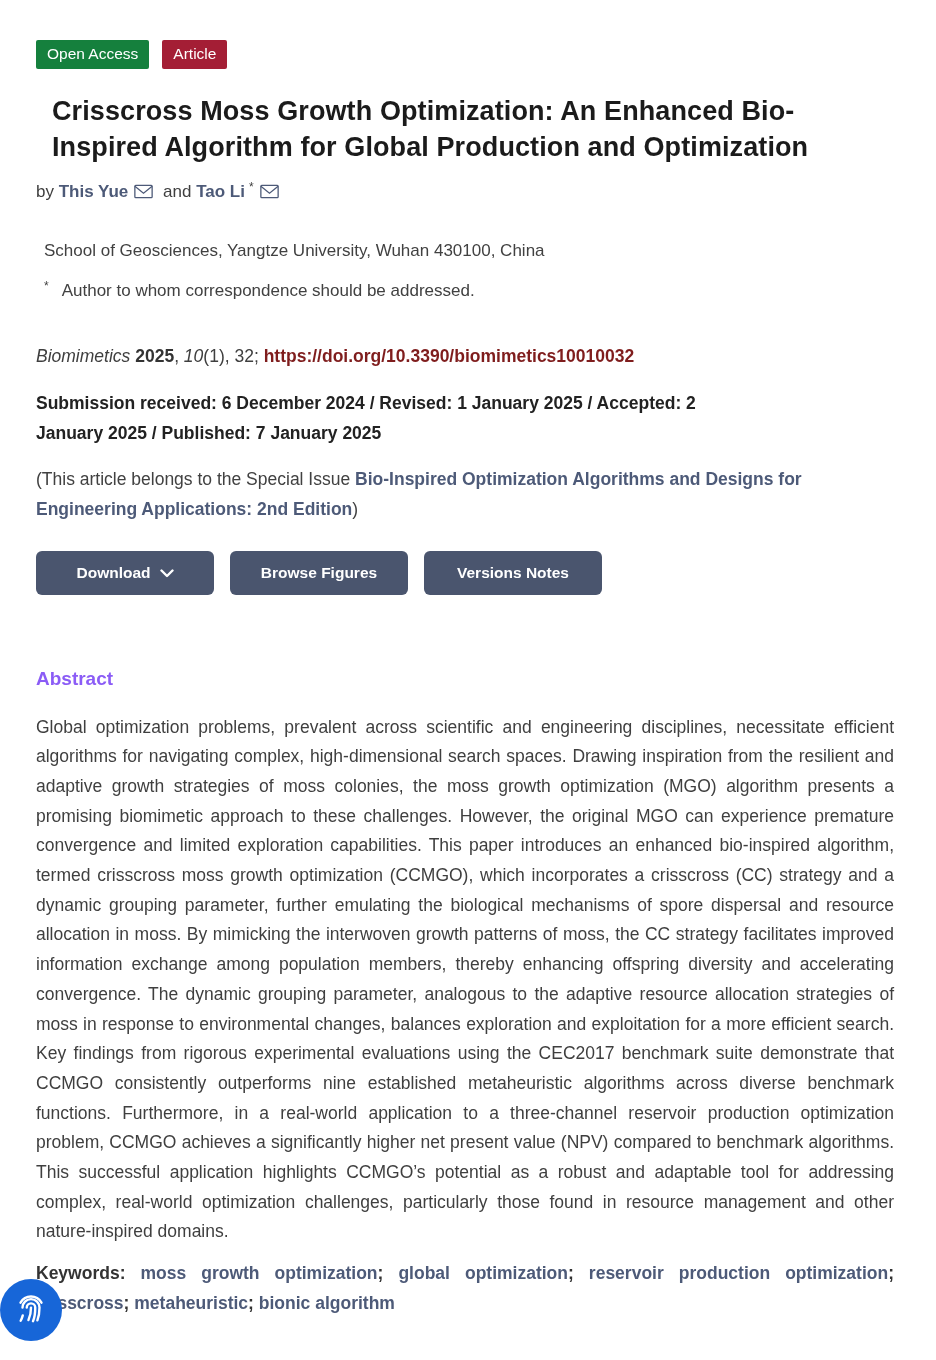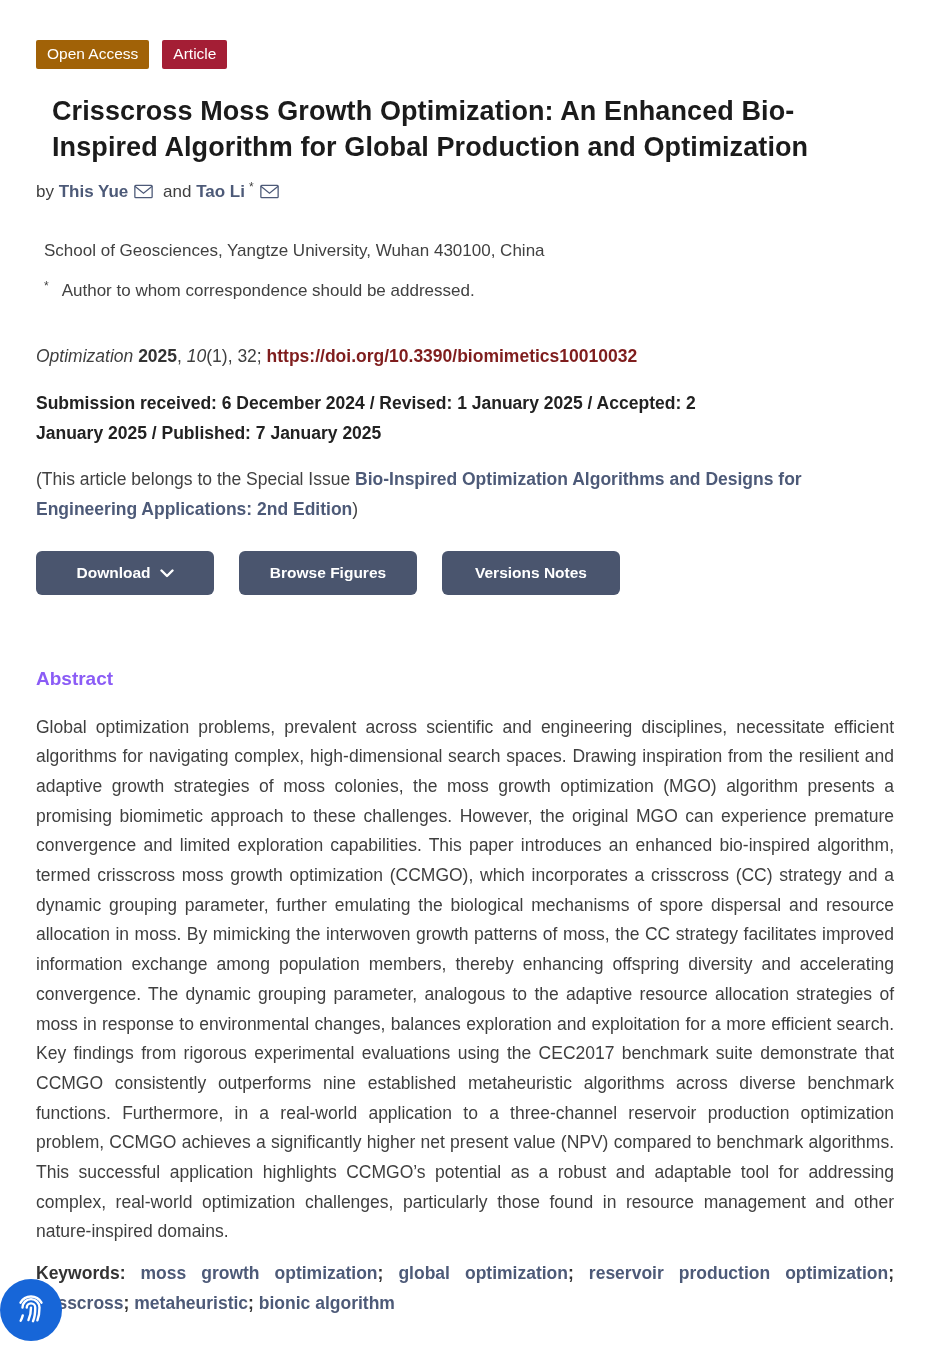--- a/index.html
+++ b/index.html
@@ -3,21 +3,21 @@
 <meta charset="utf-8">
 <style>
   * { box-sizing: border-box; margin: 0; padding: 0; }
   html, body { width: 936px; height: 1360px; background: #ffffff; overflow: hidden; }
   body { font-family: "Liberation Sans", sans-serif; color: #3f3f3f; position: relative; }
   .content { padding: 40px 42px 0 36px; }
 
   
   .badge-row { display: flex; gap: 13px; }
   .badge { display: inline-block; color: #fff; font-size: 15.5px; line-height: 1; padding: 6px 11px 7px; border-radius: 2px; }
-  .badge.slate { background: #a16207; }
+  .badge.slate { background: #15803d; }
   .badge.red { background: #a41e35; }
 
   
   h1.title { margin-top: 24px; font-size: 27px; line-height: 36px; font-weight: bold; color: #1b1b1b; letter-spacing: 0.1px; margin-left: 16px; }
 
   
   .authors { margin-top: 15px; font-size: 17px; color: #3f3f3f; }
   .author-link { color: #4d5a78; font-weight: bold; text-decoration: none; cursor: pointer; }
   .mail-icon { display: inline-block; vertical-align: -2px; margin: 0 5px 0 6px; }
   .corr-star { font-size: 12px; vertical-align: 6px; color: #3f3f3f; margin-left: 4px; }
@@ -35,21 +35,21 @@
   .doi-link { color: #7f1d1d; font-weight: bold; text-decoration: none; cursor: pointer; }
 
   
   .dates { margin-top: 21px; max-width: 690px; font-size: 17.5px; line-height: 30px; font-weight: bold; color: #222; }
 
   
   .special-issue { margin-top: 16px; font-size: 17.5px; line-height: 30px; color: #414141; }
   .si-link { color: #4d5a78; font-weight: bold; text-decoration: none; cursor: pointer; }
 
   
-  .button-row { margin-top: 27px; display: flex; gap: 25px; }
+  .button-row { margin-top: 27px; display: flex; gap: 16px; }
   .btn { background: #4a556e; color: #fff; border: none; border-radius: 6px; font-family: "Liberation Sans", sans-serif;
          font-size: 15.5px; font-weight: bold; height: 44px; min-width: 178px; padding: 0 24px; cursor: pointer;
          display: inline-flex; align-items: center; justify-content: center; gap: 9px; }
   .chevron { display: inline-block; }
 
   
   .abstract-heading { margin-top: 73px; font-size: 19px; font-weight: bold; color: #8b5cf6; }
   .abstract-text { margin-top: 23px; font-size: 17.5px; line-height: 29.7px; text-align: justify; color: #3f3f3f; }
 
   
@@ -88,21 +88,21 @@
   </div>
 
   <div class="affiliation-block">
     <div>School of Geosciences, Yangtze University, Wuhan 430100, China</div>
     <div class="correspondence">
       <span class="star">*</span><span>Author to whom correspondence should be addressed.</span>
     </div>
   </div>
 
   <div class="citation">
-    <span class="journal">Optimization</span><span class="year"> 2025</span><span>, </span><span class="volume">10</span><span>(1), 32; </span><a class="doi-link">https://doi.org/10.3390/biomimetics10010032</a>
+    <span class="journal">Biomimetics</span><span class="year"> 2025</span><span>, </span><span class="volume">10</span><span>(1), 32; </span><a class="doi-link">https://doi.org/10.3390/biomimetics10010032</a>
   </div>
 
   <div class="dates">Submission received: 6 December 2024 / Revised: 1 January 2025 / Accepted: 2 January 2025 / Published: 7 January 2025</div>
 
   <div class="special-issue">
     <span>(This article belongs to the Special Issue </span><a class="si-link">Bio-Inspired Optimization Algorithms and Designs for Engineering Applications: 2nd Edition</a><span>)</span>
   </div>
 
   <div class="button-row">
     <button class="btn">

